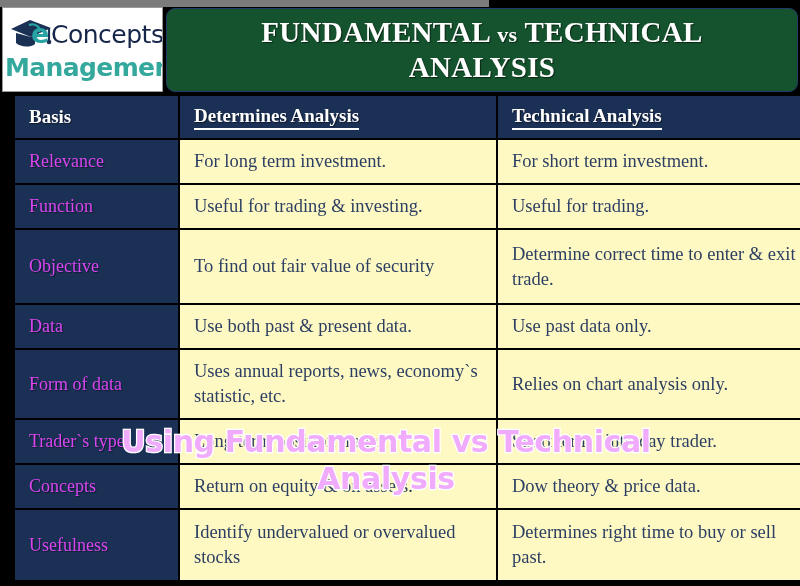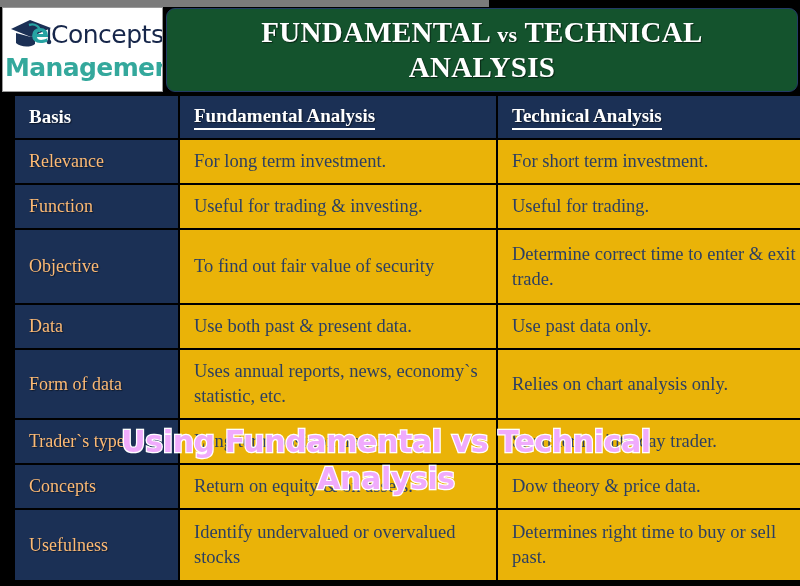--- a/index.html
+++ b/index.html
@@ -175,28 +175,28 @@
   }
   tr.head th .underlined {
     border-bottom: 2px solid #ffffff;
     padding-bottom: 1px;
     display: inline-block;
   }
 
   
   td.basis {
     background: #1b3055;
-    color: #fdba74;
+    color: #d946ef;
     font-family: "Liberation Serif", serif;
     font-size: 18px;
     padding: 6px 0 6px 14px;
     text-shadow: 1px 1px 1px rgba(0,0,0,0.45);
   }
   td.val {
-    background: #eab308;
+    background: #fef9c3;
     color: #2c3f63;
     font-family: "Liberation Serif", serif;
     font-size: 18.5px;
     line-height: 1.35;
     padding: 7px 10px 7px 14px;
   }
   tr.r1 td { height: 45px; }
   tr.r2 td { height: 45px; }
   tr.r3 td { height: 75px; }
   tr.r4 td { height: 45px; }
@@ -278,21 +278,21 @@
   <div class="table-wrap">
     <table class="cmp">
       <colgroup>
         <col class="c1">
           <col class="c2">
           <col class="c3">
       </colgroup>
       <tbody>
         <tr class="head">
           <th class="col-basis">Basis</th>
-          <th><span class="underlined">Fundamental Analysis</span></th>
+          <th><span class="underlined">Determines Analysis</span></th>
           <th><span class="underlined">Technical Analysis</span></th>
         </tr>
 
         <tr class="r1">
           <td class="basis">Relevance</td>
           <td class="val">For long term investment.</td>
           <td class="val">For short term investment.</td>
         </tr>
 
         <tr class="r2">

